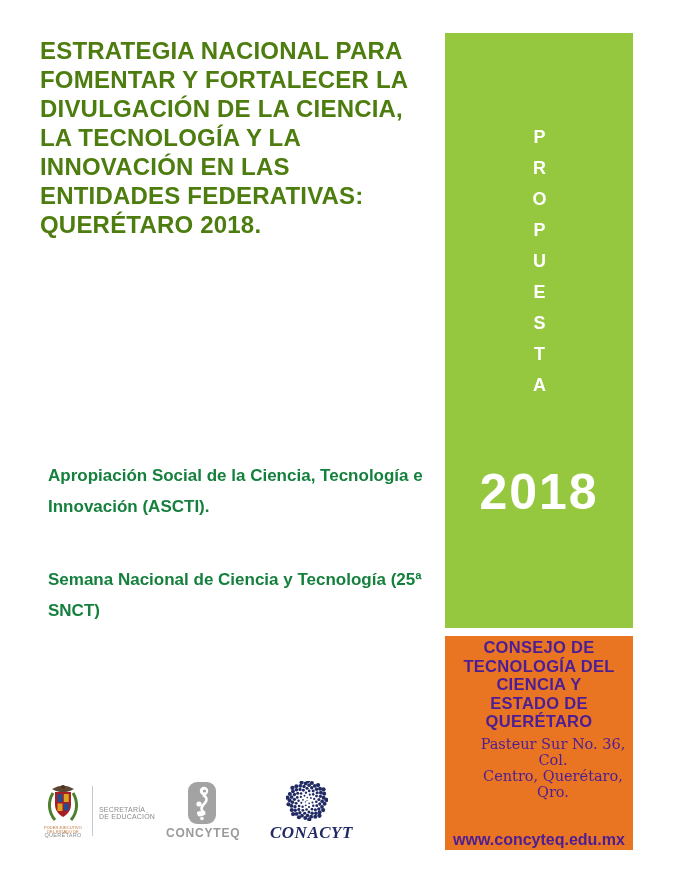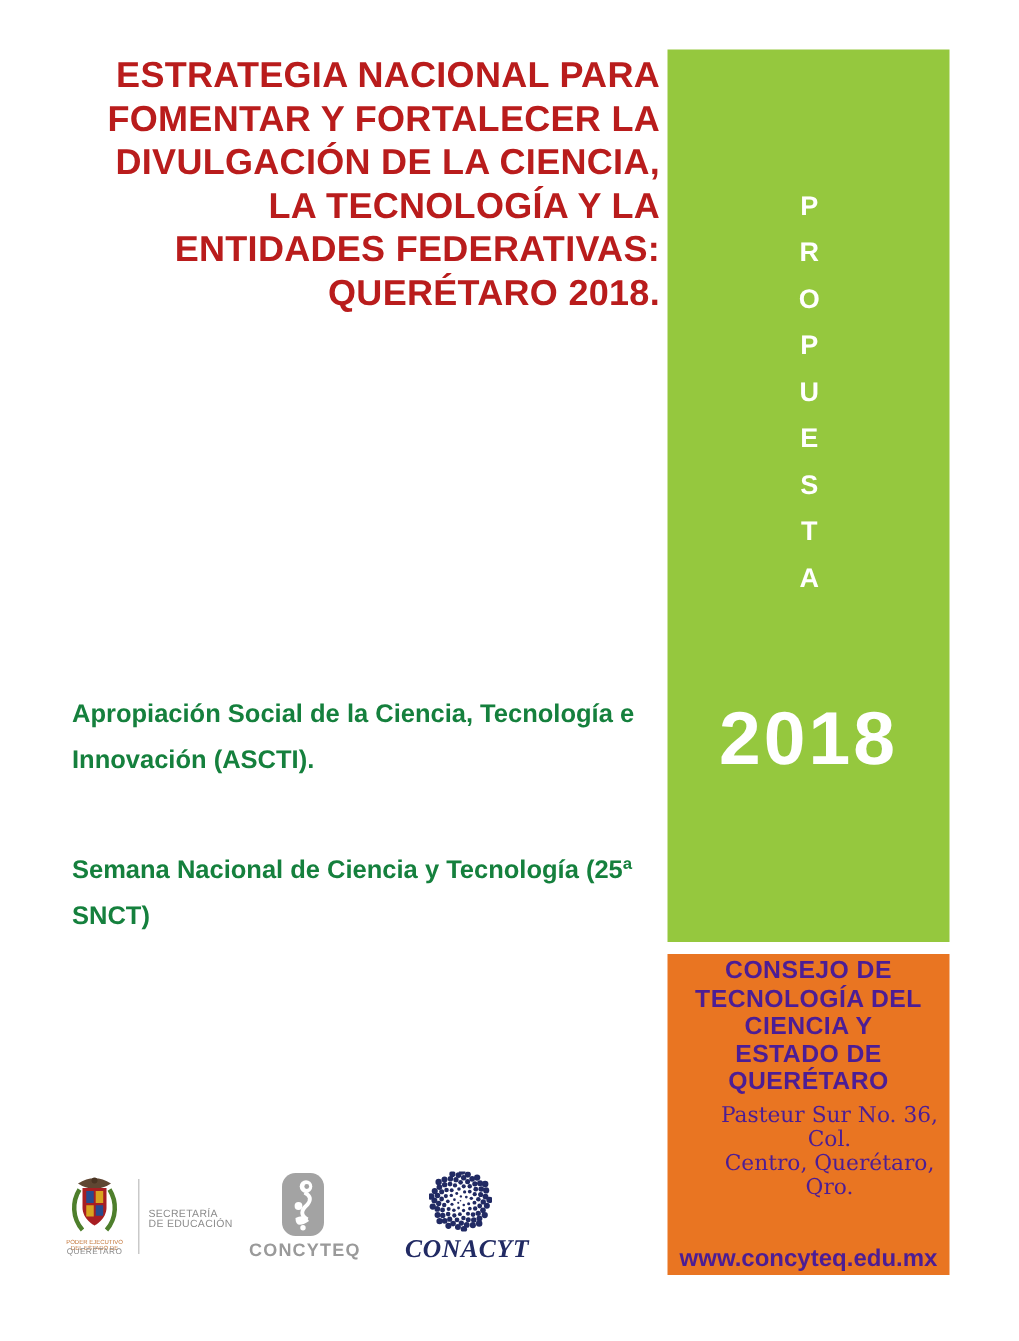--- a/index.html
+++ b/index.html
@@ -11,22 +11,22 @@
     font-family: "Liberation Sans", sans-serif;
     overflow: hidden;
   }
 
   
   .title {
     position: absolute;
     left: 40px;
     top: 36px;
     width: 400px;
-    text-align: right;
-    color: #b91c1c;
+    text-align: left;
+    color: #4d7c0f;
     font-weight: bold;
     font-size: 24px;
     line-height: 29px;
     letter-spacing: 0.2px;
   }
 
   
   .green-bar {
     position: absolute;
     left: 445px;
@@ -146,20 +146,21 @@
 </head>
 <body>
 
 <div class="page">
 
   <div class="title">
     <div>ESTRATEGIA NACIONAL PARA</div>
     <div>FOMENTAR Y FORTALECER LA</div>
     <div>DIVULGACIÓN DE LA CIENCIA,</div>
     <div>LA TECNOLOGÍA Y LA</div>
+    <div>INNOVACIÓN EN LAS</div>
     <div>ENTIDADES FEDERATIVAS:</div>
     <div>QUERÉTARO 2018.</div>
   </div>
 
   <div class="green-bar">
     <div class="propuesta-wrap">
       <div class="propuesta">PROPUESTA</div>
     </div>
     <div class="year">2018</div>
   </div>

